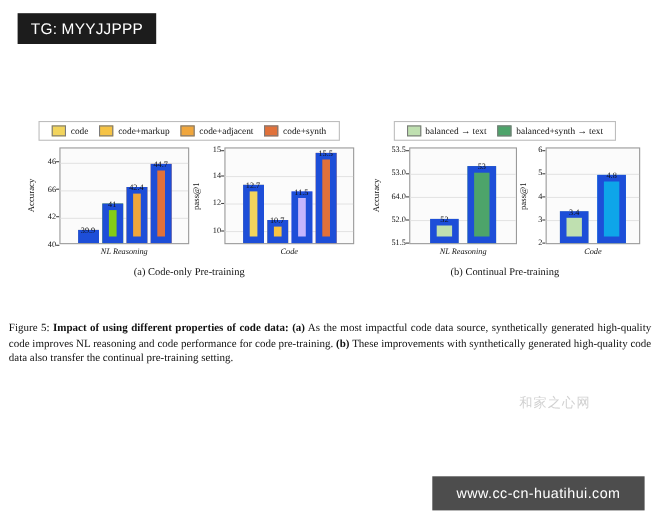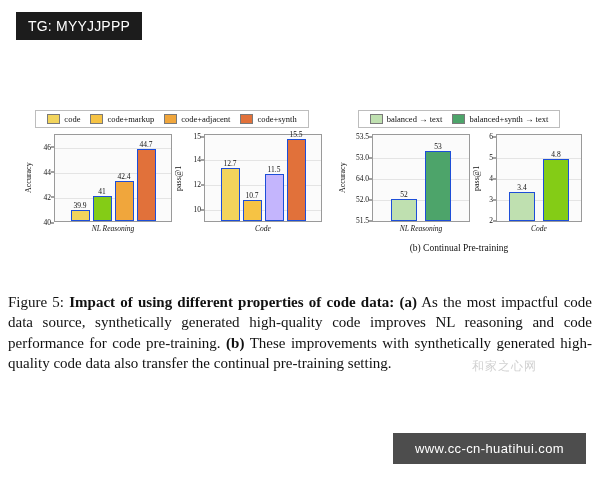--- a/index.html
+++ b/index.html
@@ -73,39 +73,39 @@
   }
   .bars{
     position:absolute;left:0;right:0;bottom:0;top:0;
     display:flex;align-items:flex-end;
   }
   .group{
     flex:1;display:flex;align-items:flex-end;justify-content:center;
     height:100%;gap:3px;
   }
   .bar{
-    position:relative;border:1px solid #1d4ed8;box-sizing:border-box;
+    position:relative;border:6px solid #1d4ed8;box-sizing:border-box;
   }
   .bar .val{
     position:absolute;left:50%;transform:translateX(-50%);
     bottom:100%;margin-bottom:1px;
     font-size:7.5px;color:#111;white-space:nowrap;
   }
   .xlabels{
     display:flex;margin-top:2px;font-style:italic;
   }
   .xlabel{
     flex:1;text-align:center;font-size:7.5px;color:#111;
   }
   .subcap{
     text-align:center;font-size:9.5px;color:#111;margin-top:10px;
   }
   .caption{
     position:absolute;left:8px;top:292px;width:584px;
-    font-size:15px;line-height:1.35;color:#111;text-align:justify;
+    font-size:10px;line-height:1.35;color:#111;text-align:justify;
   }
   .caption b{font-weight:bold;}
   .cc-watermark{
     position:absolute;left:472px;top:358px;
     font-family:"Liberation Sans", sans-serif;
     font-size:12px;color:#c9c9c9;opacity:.85;
     letter-spacing:1px;
   }
 </style>
 </head>
@@ -138,37 +138,37 @@
       </div>
 
       <div class="axes-row">
 
         <div class="axes-block" style="width:150px">
           <div style="display:flex;align-items:stretch;">
             <div class="ylabel" style="height:88px">Accuracy</div>
             <div class="ticks" style="height:88px">
               <span class="tick" style="top:88px">40</span>
               <span class="tick" style="top:62.9px">42</span>
-              <span class="tick" style="top:37.7px">44</span>
+              <span class="tick" style="top:37.7px">66</span>
               <span class="tick" style="top:12.6px">46</span>
             </div>
             <div class="plot-wrap" style="flex:1">
               <div class="plot" style="height:88px">
                 <div class="gridline" style="top:62.9px"></div>
                 <div class="gridline" style="top:37.7px"></div>
                 <div class="gridline" style="top:12.6px"></div>
                 <div class="bars">
                   <div class="group">
                     <div class="bar" style="width:19px;height:11.3px;background:#f2d45c">
                       <span class="val">39.9</span>
                     </div>
-                    <div class="bar" style="width:19px;height:25px;background:#84cc16">
+                    <div class="bar" style="width:19px;height:36px;background:#84cc16">
                       <span class="val">41</span>
                     </div>
-                    <div class="bar" style="width:19px;height:40px;background:#f0a63c">
+                    <div class="bar" style="width:19px;height:51px;background:#f0a63c">
                       <span class="val">42.4</span>
                     </div>
                     <div class="bar" style="width:19px;height:71.6px;background:#e1713a">
                       <span class="val">44.7</span>
                     </div>
                   </div>
                 </div>
               </div>
               <div class="xlabels">
                 <span class="xlabel">NL Reasoning</span>
@@ -209,20 +209,21 @@
                 </div>
               </div>
               <div class="xlabels">
                 <span class="xlabel">Code</span>
               </div>
             </div>
           </div>
         </div>
 
       </div>
+      <div class="subcap">(a) Code-only Pre-training</div>
     </div>
 
     <div class="panel panel-b" style="margin-left:14px">
       <div class="legend">
         <div class="legend-item">
           <span class="legend-swatch" style="background:#bfe0b0"></span>
           <span class="legend-label">balanced → text</span>
         </div>
         <div class="legend-item">
           <span class="legend-swatch" style="background:#4da46a"></span>
@@ -278,21 +279,21 @@
             <div class="plot-wrap" style="flex:1">
               <div class="plot" style="height:88px">
                 <div class="gridline" style="top:65px"></div>
                 <div class="gridline" style="top:44px"></div>
                 <div class="gridline" style="top:23px"></div>
                 <div class="bars">
                   <div class="group" style="gap:8px">
                     <div class="bar" style="width:26px;height:29.4px;background:#bfe0b0">
                       <span class="val">3.4</span>
                     </div>
-                    <div class="bar" style="width:26px;height:61.6px;background:#84cc16">
+                    <div class="bar" style="width:26px;height:61.6px;background:#0ea5e9">
                       <span class="val">4.8</span>
                     </div>
                   </div>
                 </div>
               </div>
               <div class="xlabels">
                 <span class="xlabel">Code</span>
               </div>
             </div>
           </div>

